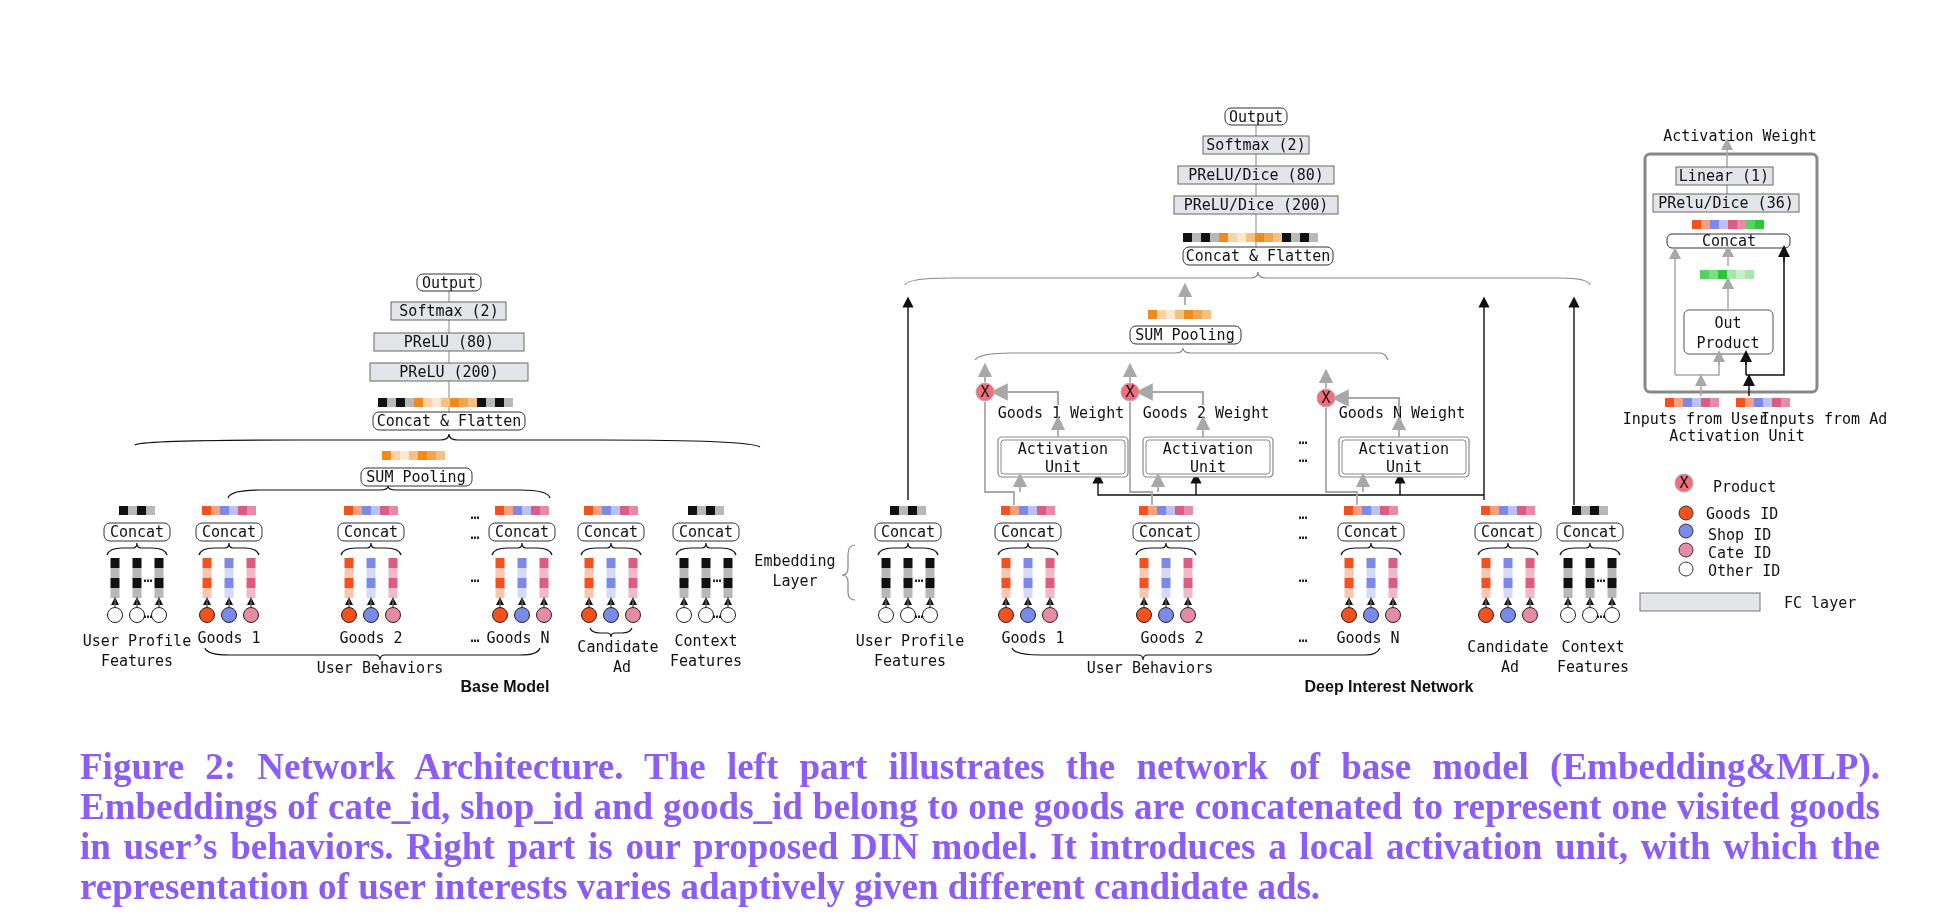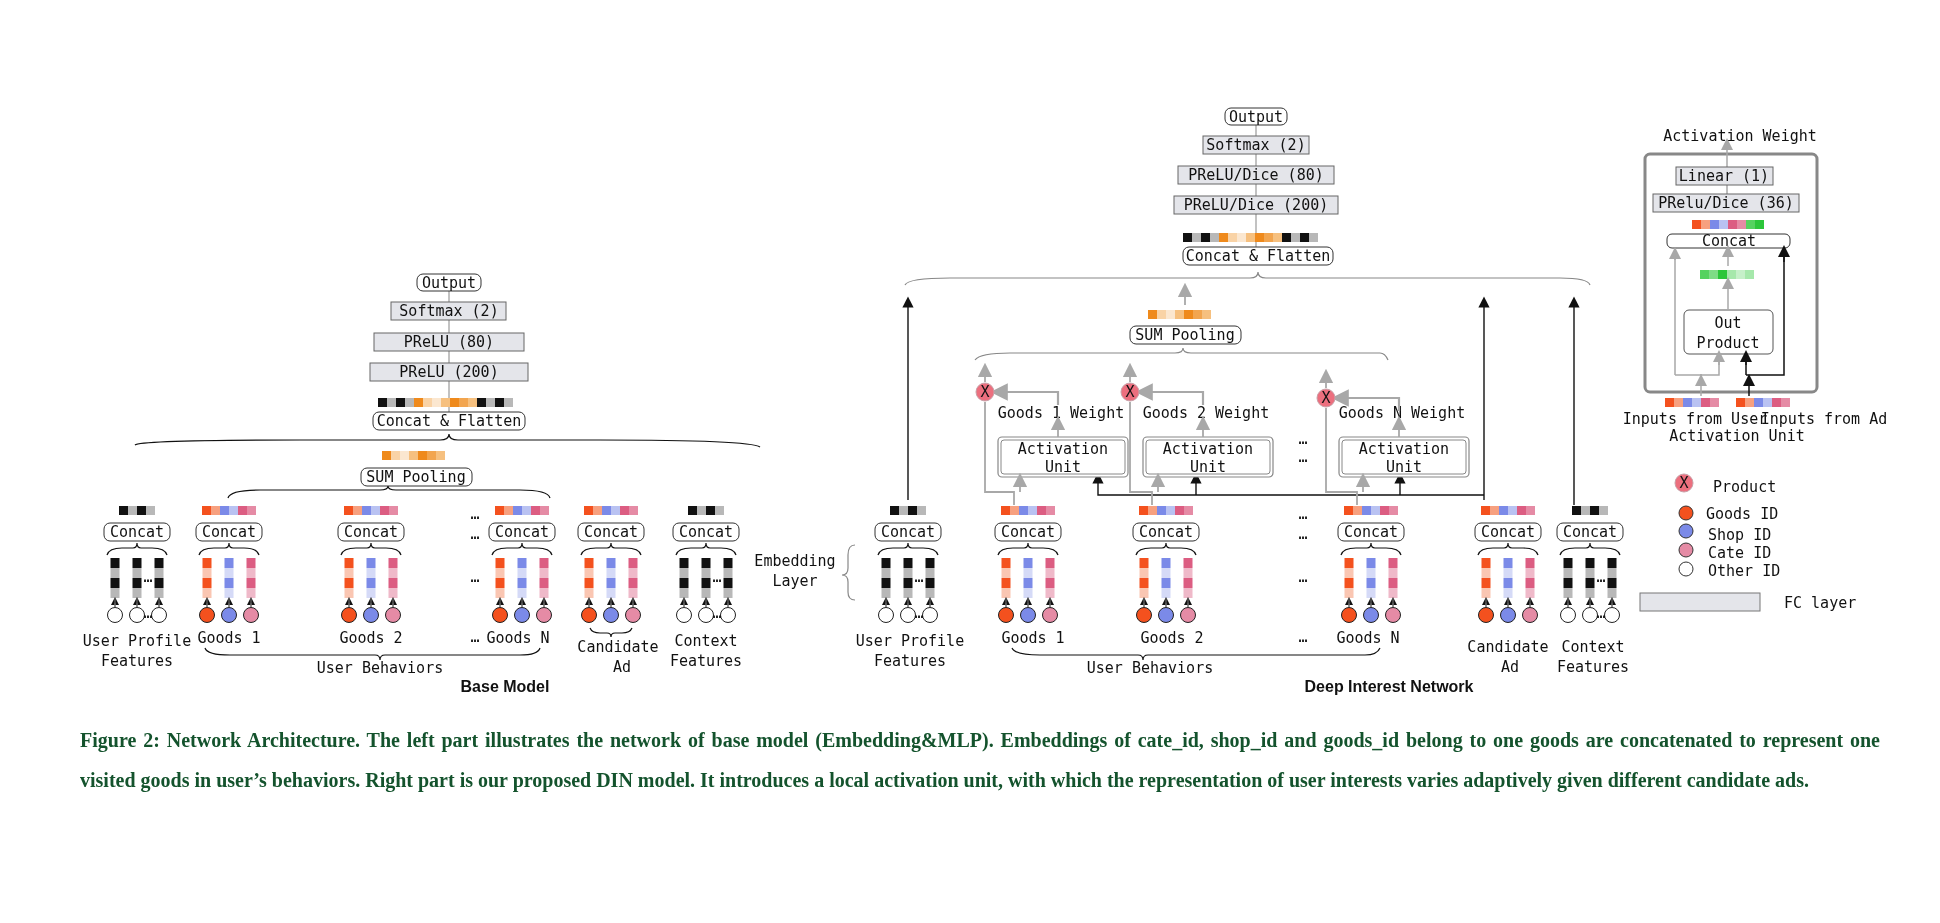--- a/index.html
+++ b/index.html
@@ -1,23 +1,23 @@
 <!DOCTYPE html>
 <html><head>
 <meta charset="utf-8">
 <style>
   html, body { margin: 0; padding: 0; background: #ffffff; }
   body { width: 1940px; height: 923px; position: relative; overflow: hidden; font-family: "DejaVu Sans Mono", monospace; color: #111; }
   #fig { position: absolute; left: 0; top: 0; width: 1940px; height: 720px; }
   #fig text { font-family: "DejaVu Sans Mono", monospace; font-size: 15px; fill: #111; }
   #fig text.title { font-family: "Liberation Sans", sans-serif; font-weight: bold; font-size: 16px; }
   .caption {
-    position: absolute; left: 80px; top: 720px; width: 1800px;
-    font-family: "Liberation Serif", serif; font-weight: bold; font-size: 20px; line-height: 40px;
-    text-align: justify; color: #14532d;
+    position: absolute; left: 80px; top: 747px; width: 1800px;
+    font-family: "Liberation Serif", serif; font-weight: bold; font-size: 37px; line-height: 40px;
+    text-align: justify; color: #8b5cf6;
   }
 </style>
 </head>
 <body>
 
 <svg id="fig" width="1940" height="720" viewBox="0 0 1940 720" xmlns="http://www.w3.org/2000/svg">
   <defs>
     <marker id="arB" markerWidth="8" markerHeight="8" refX="4" refY="4" orient="auto">
         <path d="M0,0 L8,4 L0,8 z" fill="#111"></path>
       </marker>

